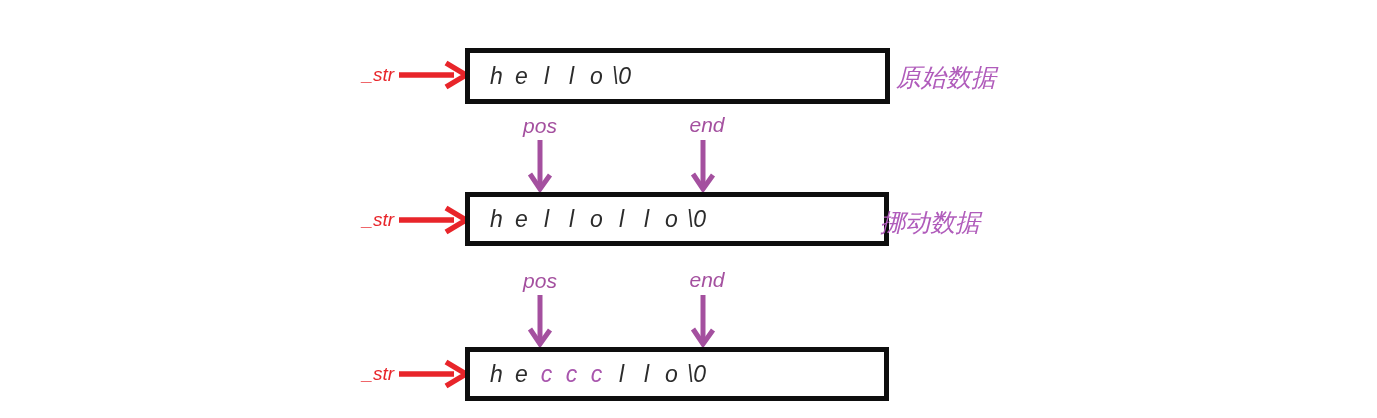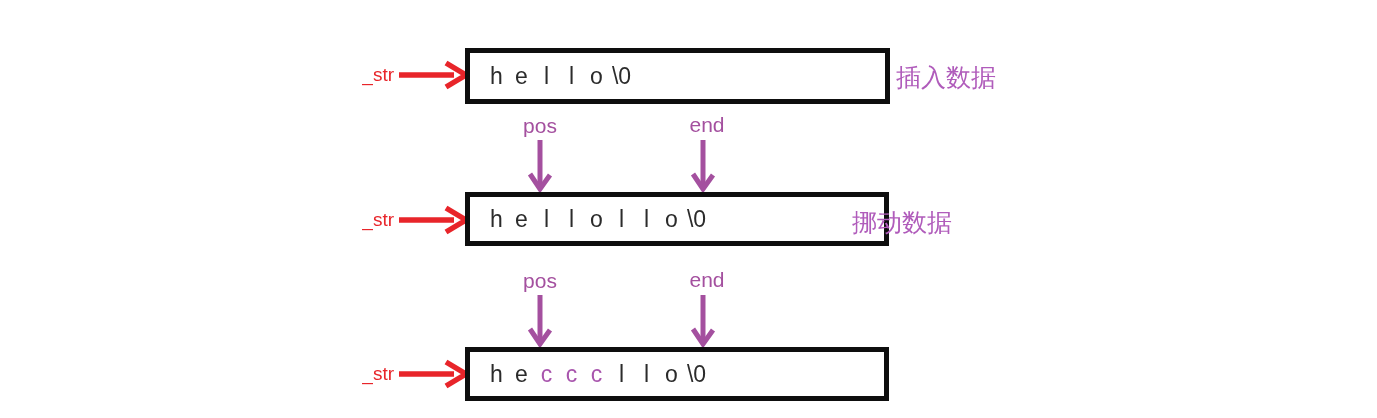--- a/index.html
+++ b/index.html
@@ -5,20 +5,21 @@
   * { margin: 0; padding: 0; box-sizing: border-box; }
   html, body { background: #ffffff; }
   body { font-family: "Liberation Sans", "DejaVu Sans", sans-serif; }
 
   .canvas {
     position: relative;
     width: 1113px;
     height: 418px;
     background: #ffffff;
     overflow: hidden;
+    font-style: italic;
   }
   .abs { position: absolute; }
 
   .str-label {
     color: var(--red, #e8252a);
     font-size: 19px;
     text-align: right;
     white-space: nowrap;
   }
 
@@ -67,21 +68,21 @@
 
   <div class="abs mem-box" style="left:465px; top:48px; width:425px; height:56px;">
     <span class="cell">h</span>
     <span class="cell">e</span>
     <span class="cell">l</span>
     <span class="cell">l</span>
     <span class="cell">o</span>
     <span class="cell">\0</span>
   </div>
 
-  <span class="abs caption" style="left:896px; top:61px;">插入数据</span>
+  <span class="abs caption" style="left:896px; top:61px;">原始数据</span>
 
   <span class="abs ptr-label" style="left:508px; top:114px; width:64px;">pos</span>
   <svg class="abs" style="left:527px; top:138px;" width="26" height="54" viewBox="0 0 26 54">
     <line x1="13" y1="2" x2="13" y2="47" stroke-width="5" fill="none" stroke="#a4509f"></line>
     <polyline points="3,36 13,51 23,37" fill="none" stroke-width="5" stroke="#a4509f"></polyline>
   </svg>
 
   <span class="abs ptr-label" style="left:675px; top:113px; width:64px;">end</span>
   <svg class="abs" style="left:690px; top:138px;" width="26" height="54" viewBox="0 0 26 54">
     <line x1="13" y1="2" x2="13" y2="47" stroke-width="5" fill="none" stroke="#a4509f"></line>
@@ -100,21 +101,21 @@
     <span class="cell">e</span>
     <span class="cell">l</span>
     <span class="cell">l</span>
     <span class="cell">o</span>
     <span class="cell">l</span>
     <span class="cell">l</span>
     <span class="cell">o</span>
     <span class="cell">\0</span>
   </div>
 
-  <span class="abs caption" style="left:852px; top:206px;">挪动数据</span>
+  <span class="abs caption" style="left:880px; top:206px;">挪动数据</span>
 
   <span class="abs ptr-label" style="left:508px; top:269px; width:64px;">pos</span>
   <svg class="abs" style="left:527px; top:293px;" width="26" height="54" viewBox="0 0 26 54">
     <line x1="13" y1="2" x2="13" y2="47" stroke-width="5" fill="none" stroke="#a4509f"></line>
     <polyline points="3,36 13,51 23,37" fill="none" stroke-width="5" stroke="#a4509f"></polyline>
   </svg>
 
   <span class="abs ptr-label" style="left:675px; top:268px; width:64px;">end</span>
   <svg class="abs" style="left:690px; top:293px;" width="26" height="54" viewBox="0 0 26 54">
     <line x1="13" y1="2" x2="13" y2="47" stroke-width="5" fill="none" stroke="#a4509f"></line>

